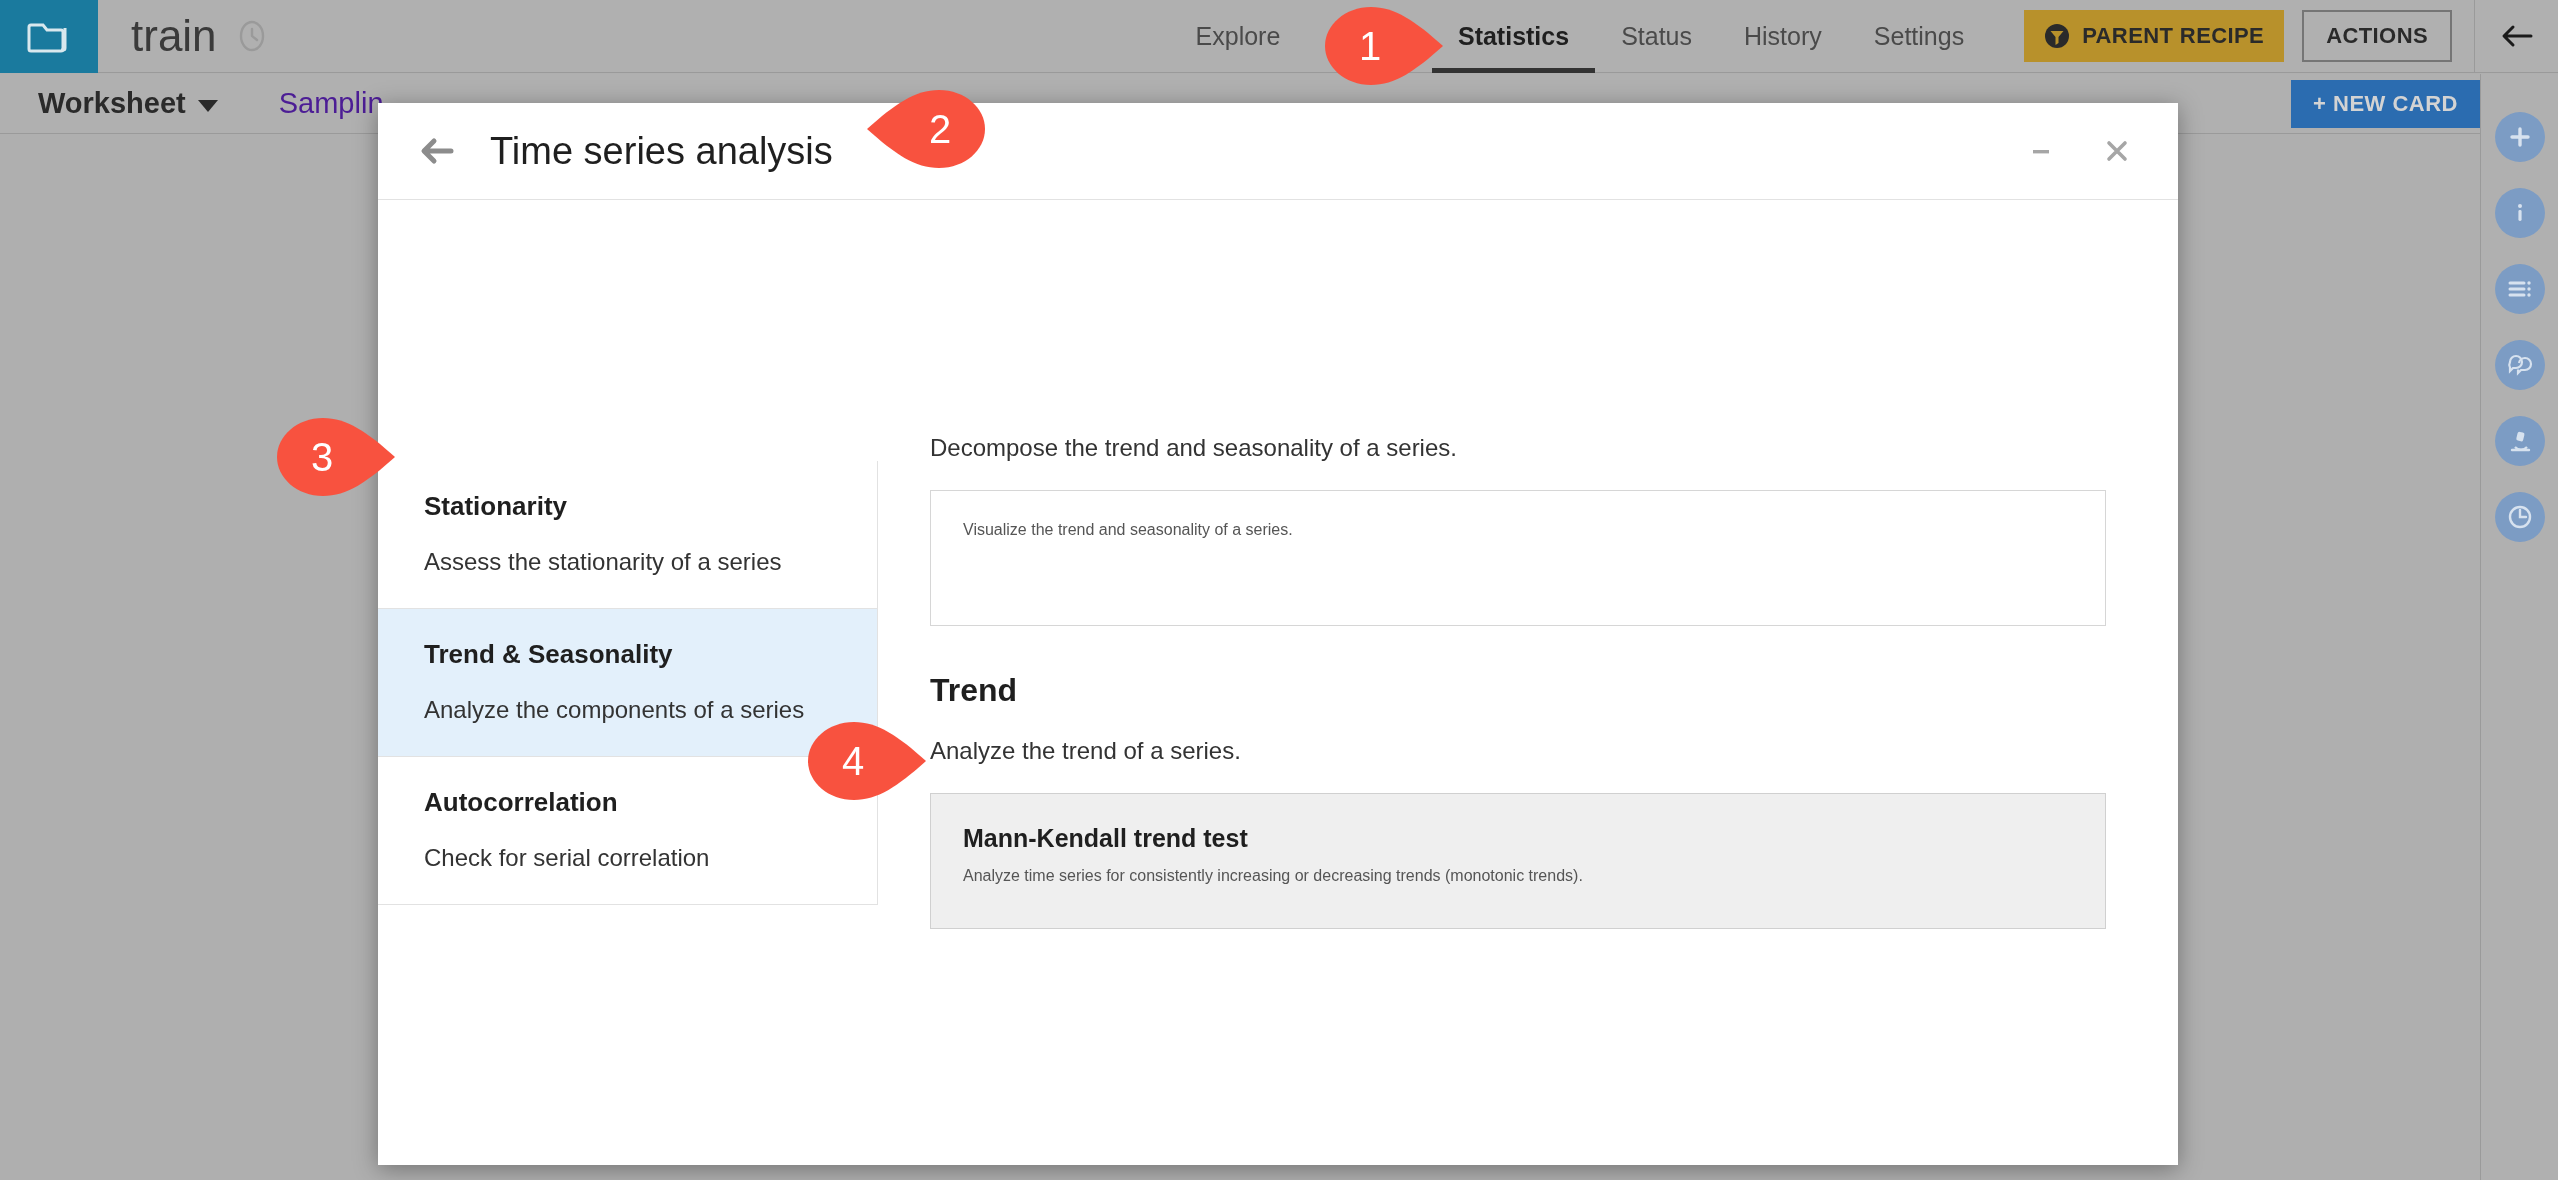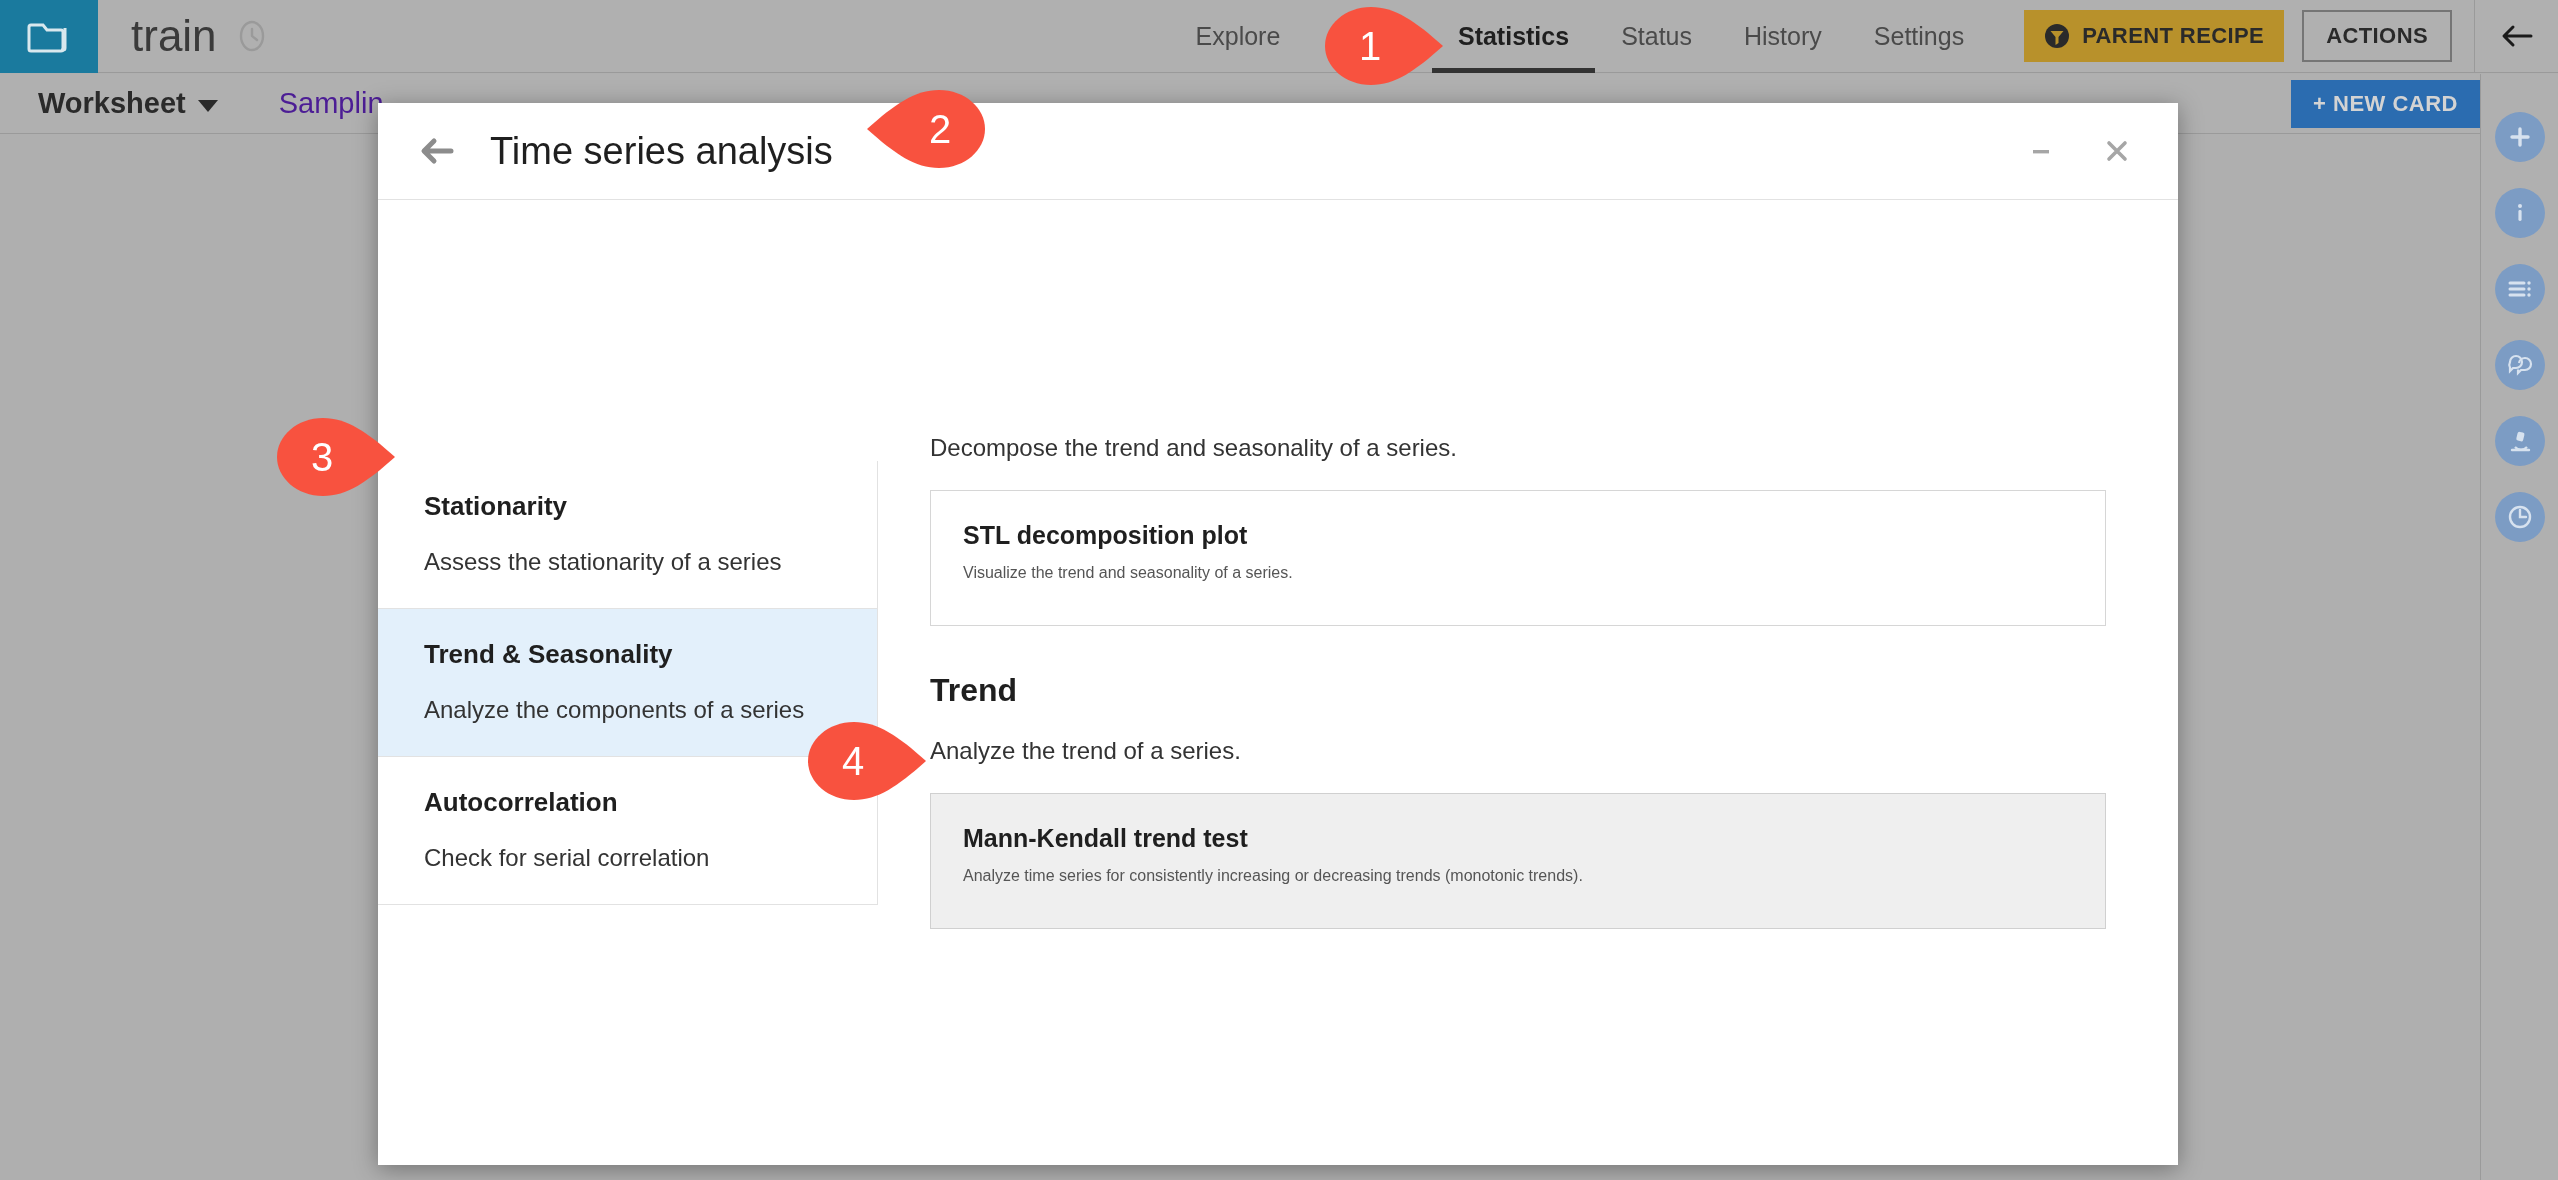--- a/index.html
+++ b/index.html
@@ -381,21 +381,20 @@
         <div class="side-item-title">Autocorrelation</div>
         <div class="side-item-desc">Check for serial correlation</div>
       </div>
     </div>
 
     <div id="modal-content">
 
       <div>
         <div class="section-desc">Decompose the trend and seasonality of a series.</div>
         <div class="option-card">
-          <div class="option-card-title">STL decomposition plot</div>
           <div class="option-card-desc">Visualize the trend and seasonality of a series.</div>
         </div>
       </div>
 
       <div>
         <div class="section-title">Trend</div>
         <div class="section-desc">Analyze the trend of a series.</div>
         <div class="option-card hovered">
           <div class="option-card-title">Mann-Kendall trend test</div>
           <div class="option-card-desc">Analyze time series for consistently increasing or decreasing trends (monotonic trends).</div>

